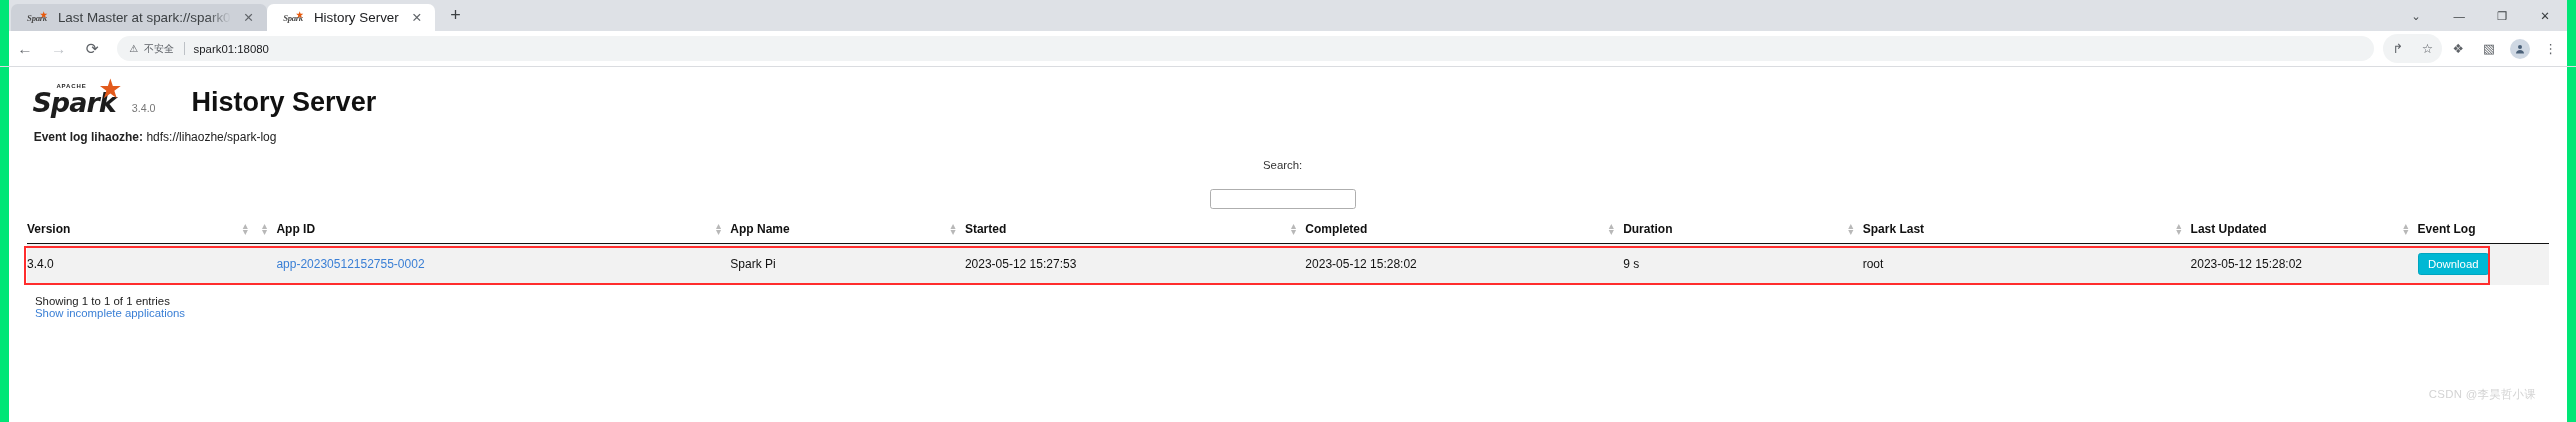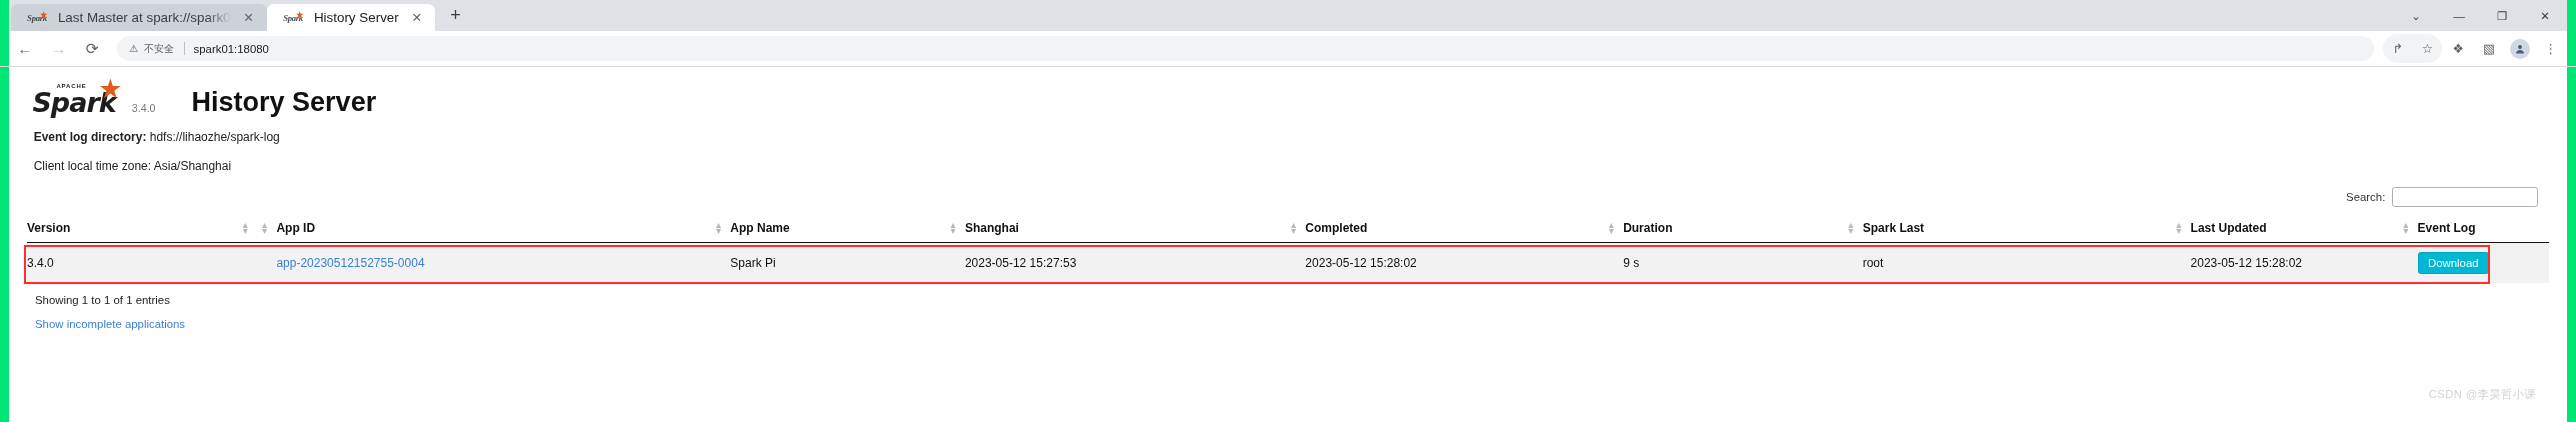--- a/index.html
+++ b/index.html
@@ -205,21 +205,21 @@
   .info-line {
     font-size: 12px;
     color: #222;
     margin-bottom: 14.8px;
     font-family: "Liberation Sans", sans-serif;
   }
   .info-line b { font-weight: 700; }
 
   .search-row {
     display:flex; justify-content:flex-end; align-items:center;
-    margin-top: 5.4px; padding-right: 10.7px; gap: 7px;
+    margin-top: 5.4px; padding-right: 10.7px; gap: 18px; flex-direction: column;
   }
   .search-label { font-size: 11.4px; color:#333; }
   .search-input {
     width: 146px; height: 20px;
     border: 0.7px solid #aeaeae;
     border-radius: 2.7px;
     background: #fff;
     outline: none;
     font-size: 10px;
     padding: 0 5.4px;
@@ -275,21 +275,21 @@
     color: #ffffff;
     font-size: 11.4px;
     padding: 4px 9.4px;
     border-radius: 2.7px;
     border: 0.7px solid #00a5bf;
     text-decoration: none;
     font-family: "Liberation Sans", sans-serif;
   }
 
   .footer-block { padding-left: 8px; margin-top: 10.7px; }
-  .footer-line { font-size: 11.4px; color: #222; margin-bottom: 12px; }
+  .footer-line { font-size: 11.4px; color: #222; margin-bottom: 0; }
   .footer-link { font-size: 11.4px; color:#3a7fd5; text-decoration:none; }
 
   .watermark {
     position: absolute;
     right: 40px; bottom: 21.5px;
     font-size: 11.4px;
     color: #d3d3d3;
     font-family: "Liberation Sans", sans-serif;
     letter-spacing: 0.3px;
   }
@@ -378,24 +378,23 @@
           <span class="spark-word">Spark</span>
           <span class="spark-star">★</span>
         </span>
         <span class="spark-version">3.4.0</span>
       </a>
       <h1 class="page-title">History Server</h1>
     </div>
 
     <div class="info-block">
       <div class="info-line">
-        <b>Event log directory:</b>
+        <b>Event log lihaozhe:</b>
         <span>hdfs://lihaozhe/spark-log</span>
       </div>
-      <div class="info-line">Client local time zone: Asia/Shanghai</div>
     </div>
 
     <div class="search-row">
       <span class="search-label">Search:</span>
       <input class="search-input" type="text" placeholder="" style="">
     </div>
 
     <div style="position:relative;">
       <table class="apps">
         <colgroup>
@@ -433,21 +432,21 @@
               <span class="th-inner label-pad">
                   <span>App Name</span>
                 </span>
               <span class="sort-arrows">
                   <span>▲</span>
                   <span>▼</span>
                 </span>
             </th>
             <th>
               <span class="th-inner label-pad">
-                  <span>Shanghai</span>
+                  <span>Started</span>
                 </span>
               <span class="sort-arrows">
                   <span>▲</span>
                   <span>▼</span>
                 </span>
             </th>
             <th>
               <span class="th-inner label-pad">
                   <span>Completed</span>
                 </span>
@@ -490,21 +489,21 @@
               <span class="sort-arrows">
                   <span>▲</span>
                   <span>▼</span>
                 </span>
             </th>
           </tr>
         </thead>
         <tbody>
           <tr class="data-row">
             <td><span>3.4.0</span></td>
-            <td><span class="cell-pad"><a class="applink">app-20230512152755-0004</a></span></td>
+            <td><span class="cell-pad"><a class="applink">app-20230512152755-0002</a></span></td>
             <td><span class="cell-pad">Spark Pi</span></td>
             <td><span class="cell-pad">2023-05-12 15:27:53</span></td>
             <td><span class="cell-pad">2023-05-12 15:28:02</span></td>
             <td><span class="cell-pad">9 s</span></td>
             <td><span class="cell-pad">root</span></td>
             <td><span class="cell-pad">2023-05-12 15:28:02</span></td>
             <td><span class="cell-pad"><a class="btn-download">Download</a></span></td>
           </tr>
         </tbody>
       </table>

